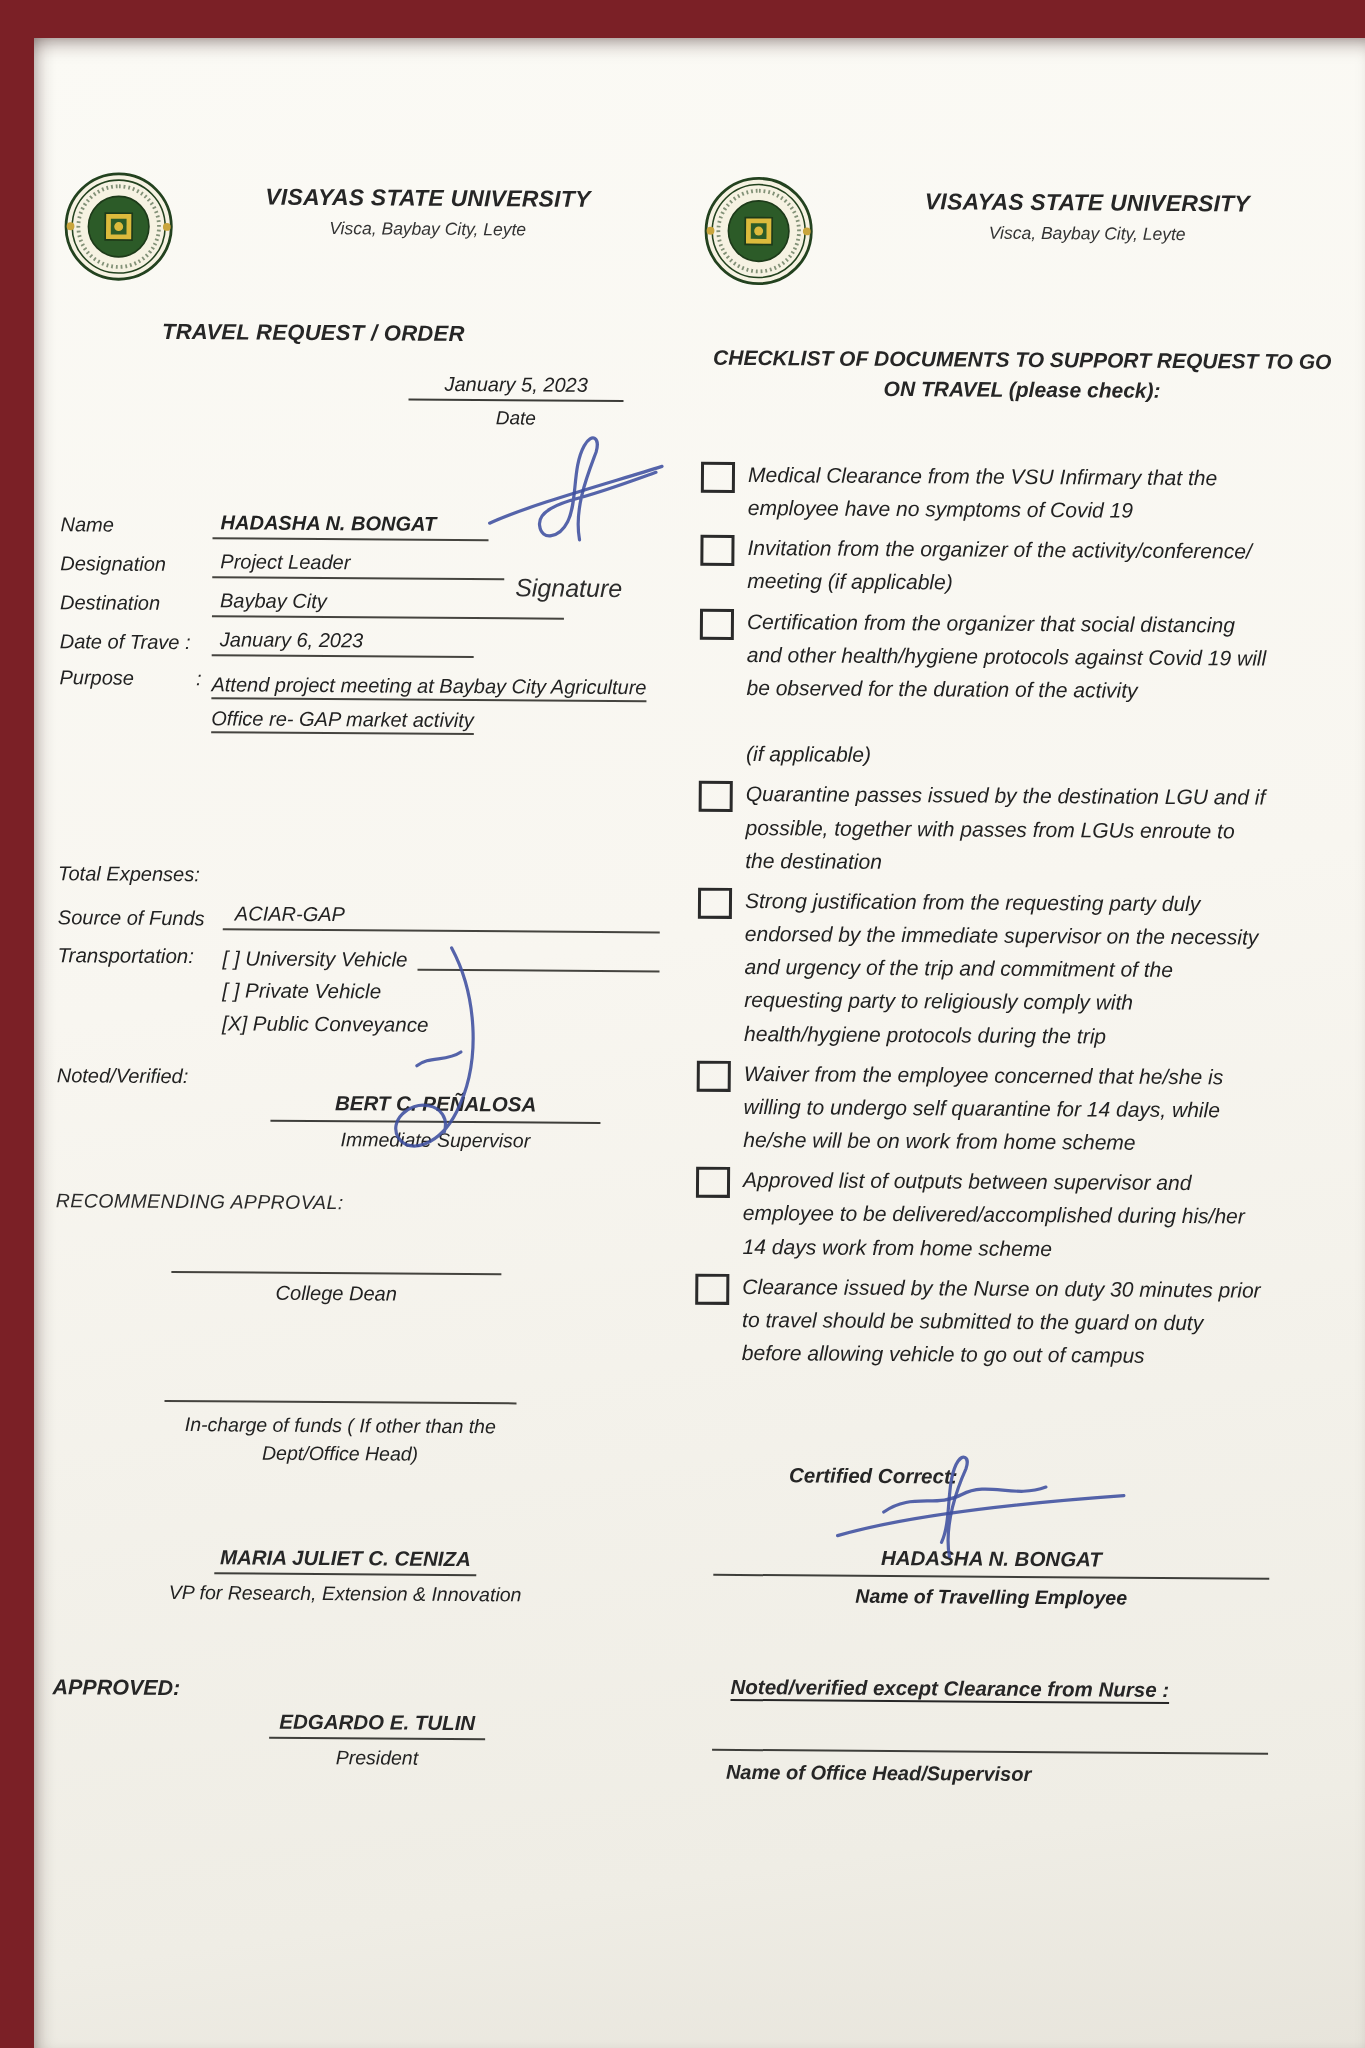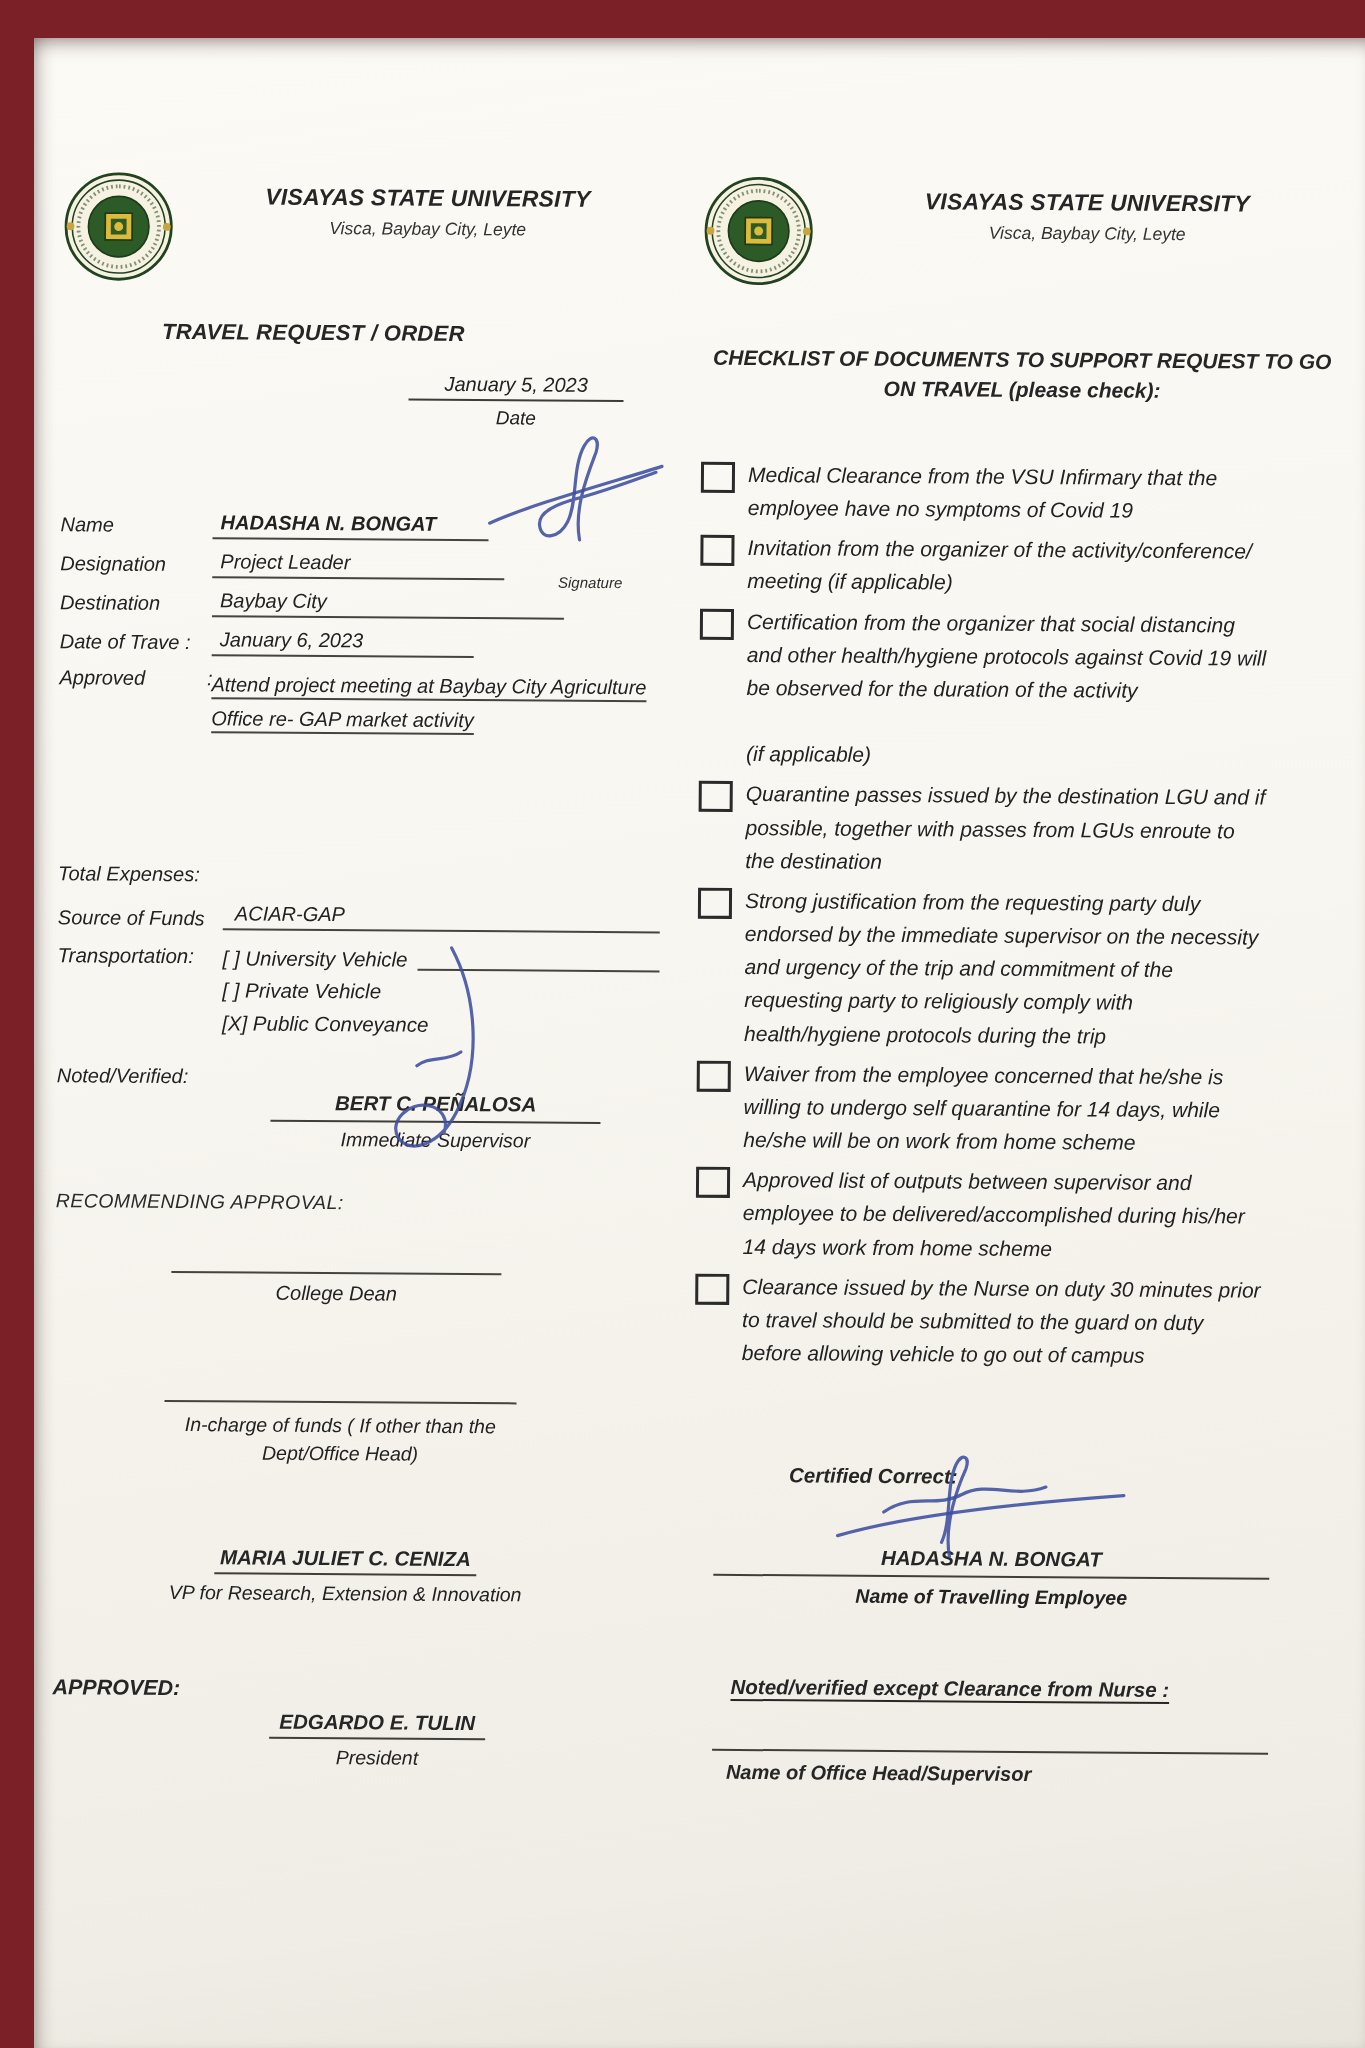--- a/index.html
+++ b/index.html
@@ -36,21 +36,21 @@
 
   
   .form-title{font-weight:bold;font-size:22px;letter-spacing:.3px;margin:36px 0 0 100px;color:#262626;}
   .date-block{width:215px;margin:26px 40px 0 auto;text-align:center;}
   .date-value{border-bottom:2px solid #3c3c38;padding-bottom:3px;font-size:20px;}
   .date-label{margin-top:6px;font-size:19px;}
 
   .sig{position:absolute;pointer-events:none;}
   .sig path{fill:none;stroke:#3d4f9f;stroke-width:3.2;stroke-linecap:round;opacity:.88;}
   .sig-a{top:250px;right:-6px;width:185px;height:145px;}
-  .sig-a-label{position:absolute;top:402px;right:40px;font-size:15px;color:#2c2c2c;}
+  .sig-a-label{position:absolute;top:402px;right:40px;font-size:25px;color:#2c2c2c;}
 
   .fields{margin-top:84px;}
   .f-row{display:flex;align-items:flex-end;margin-bottom:11px;font-size:20px;}
   .f-label{width:152px;flex:none;padding-bottom:2px;}
   .f-value{border-bottom:2px solid #45443f;padding:0 6px 3px 8px;white-space:nowrap;}
   .w1{width:262px;font-weight:bold;}
   .w2{width:278px;}
   .w3{width:338px;}
   .w4{width:248px;}
   .f-row.purpose{align-items:flex-start;}
@@ -173,21 +173,21 @@
           <div class="f-row">
             <span class="f-label">Destination</span>
             <span class="f-value w3">Baybay City</span>
           </div>
           <div class="f-row">
             <span class="f-label">Date of Trave :</span>
             <span class="f-value w4">January 6, 2023</span>
           </div>
           <div class="f-row purpose">
             <span class="p-label">
-              <span>Approved</span>
+              <span>Purpose</span>
                 <span class="p-colon">:</span>
             </span>
             <span class="f-value-multi">Attend project meeting at Baybay City Agriculture Office re- GAP market activity</span>
           </div>
         </div>
 
         <div class="total-expenses">Total Expenses:</div>
 
         <div class="sof-row">
           <span class="sof-label">Source of Funds</span>

